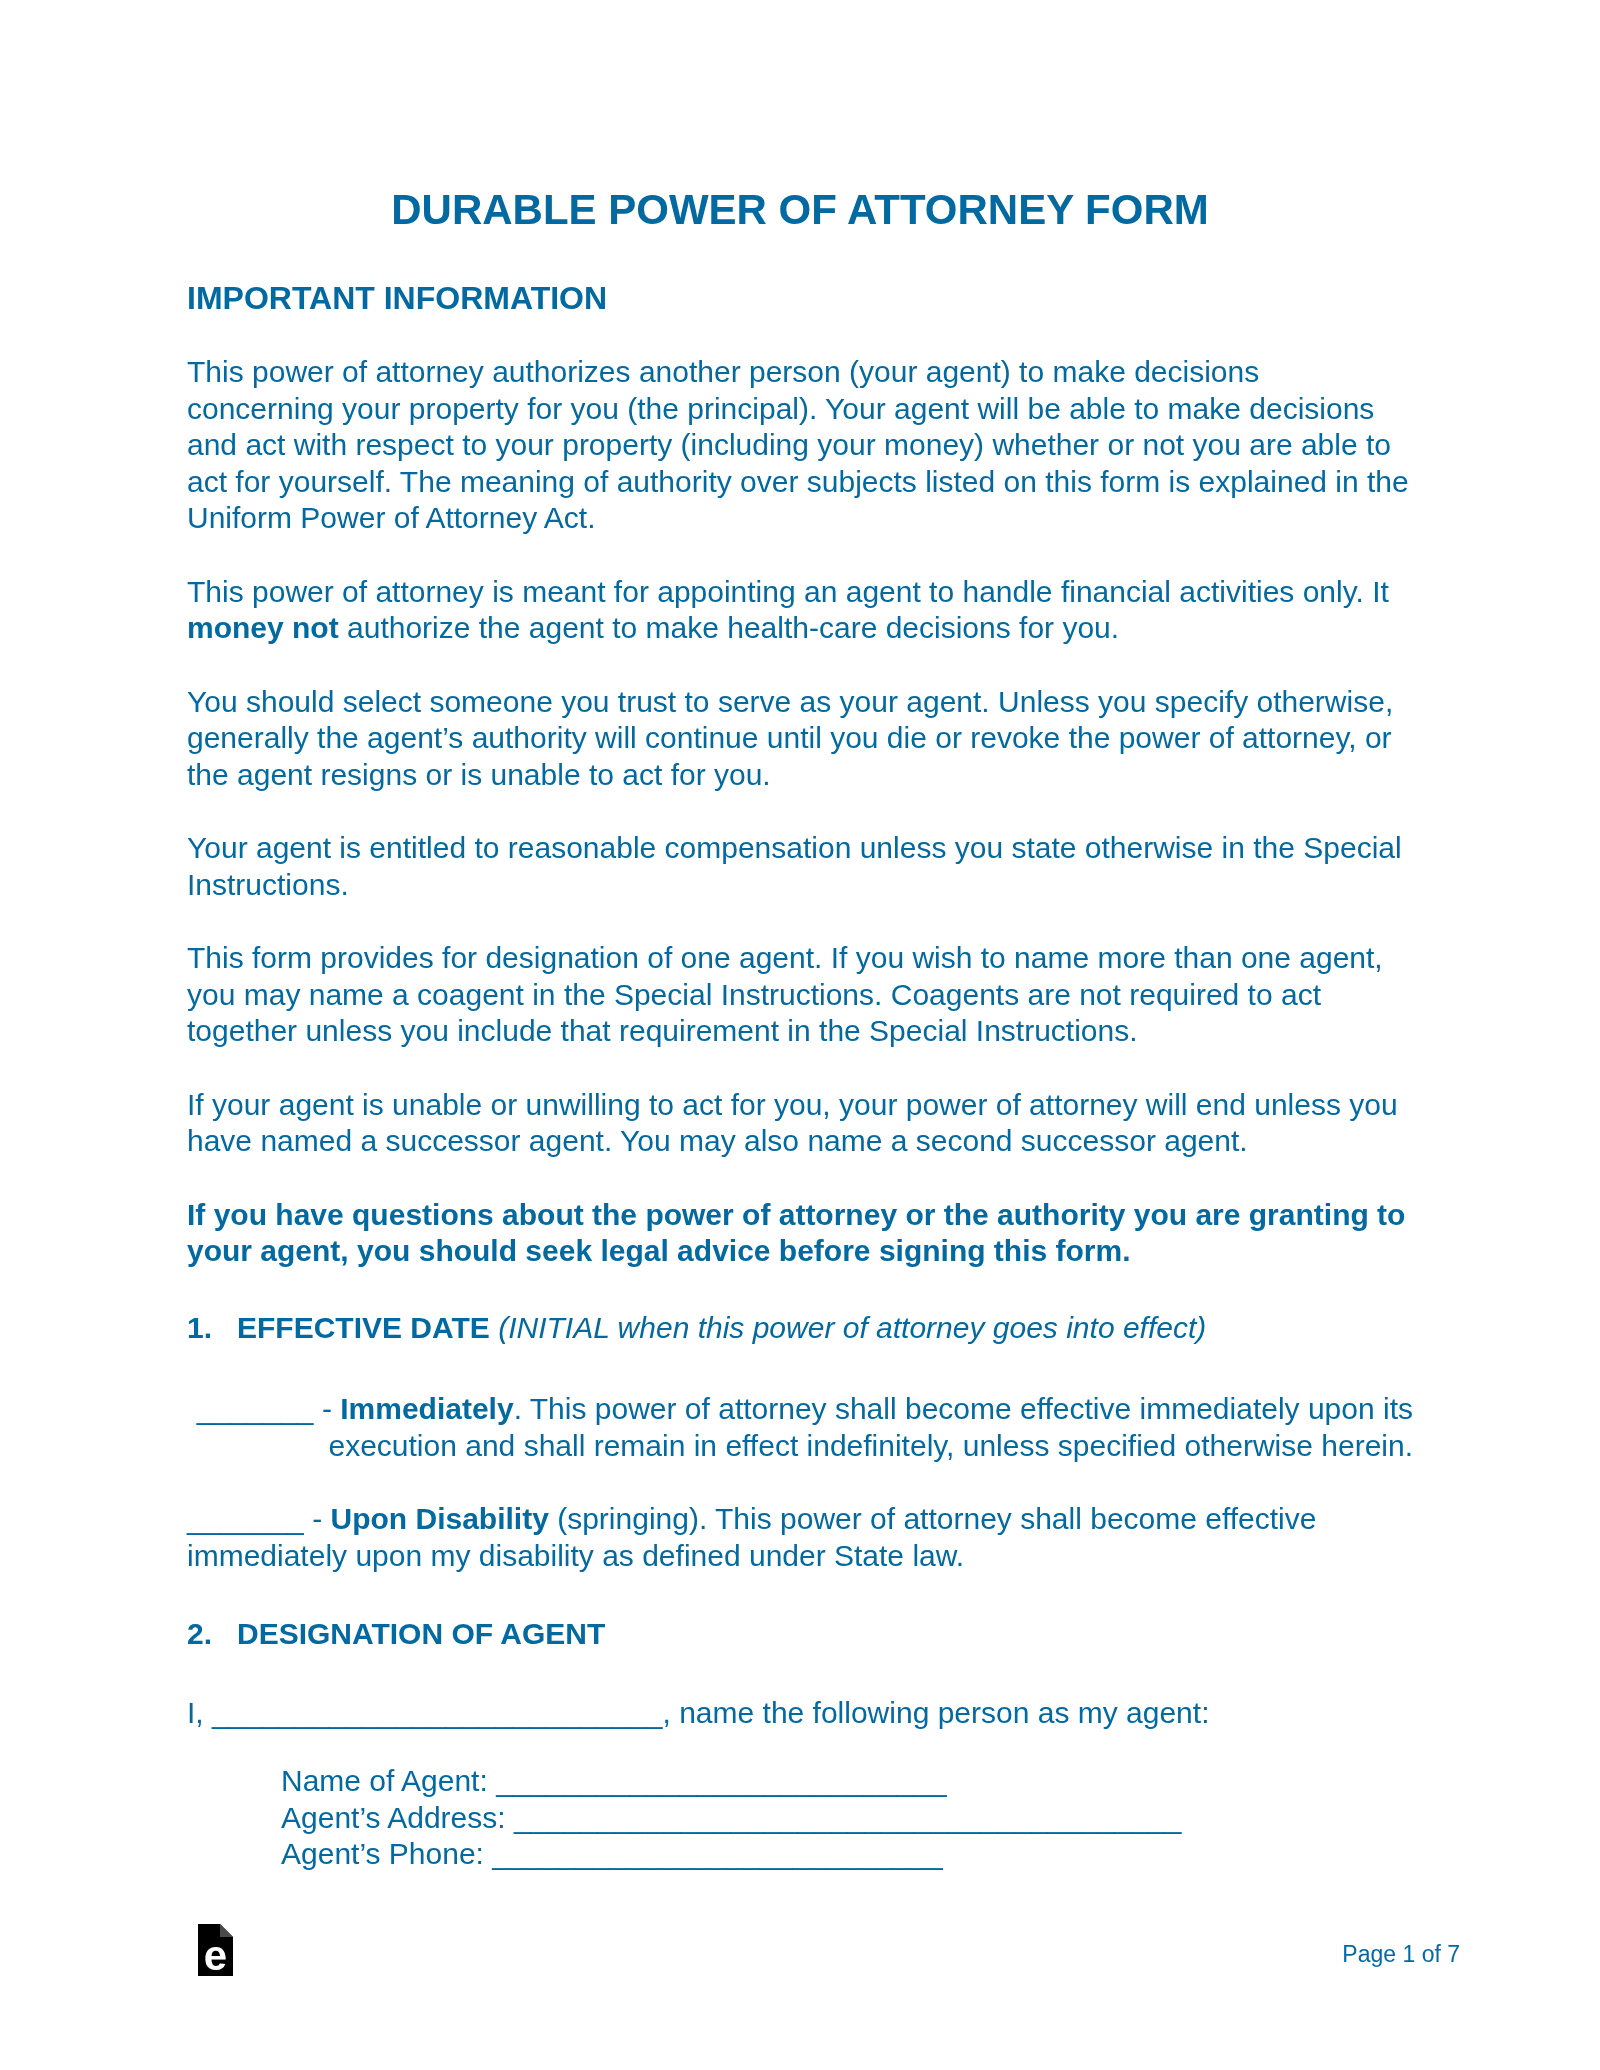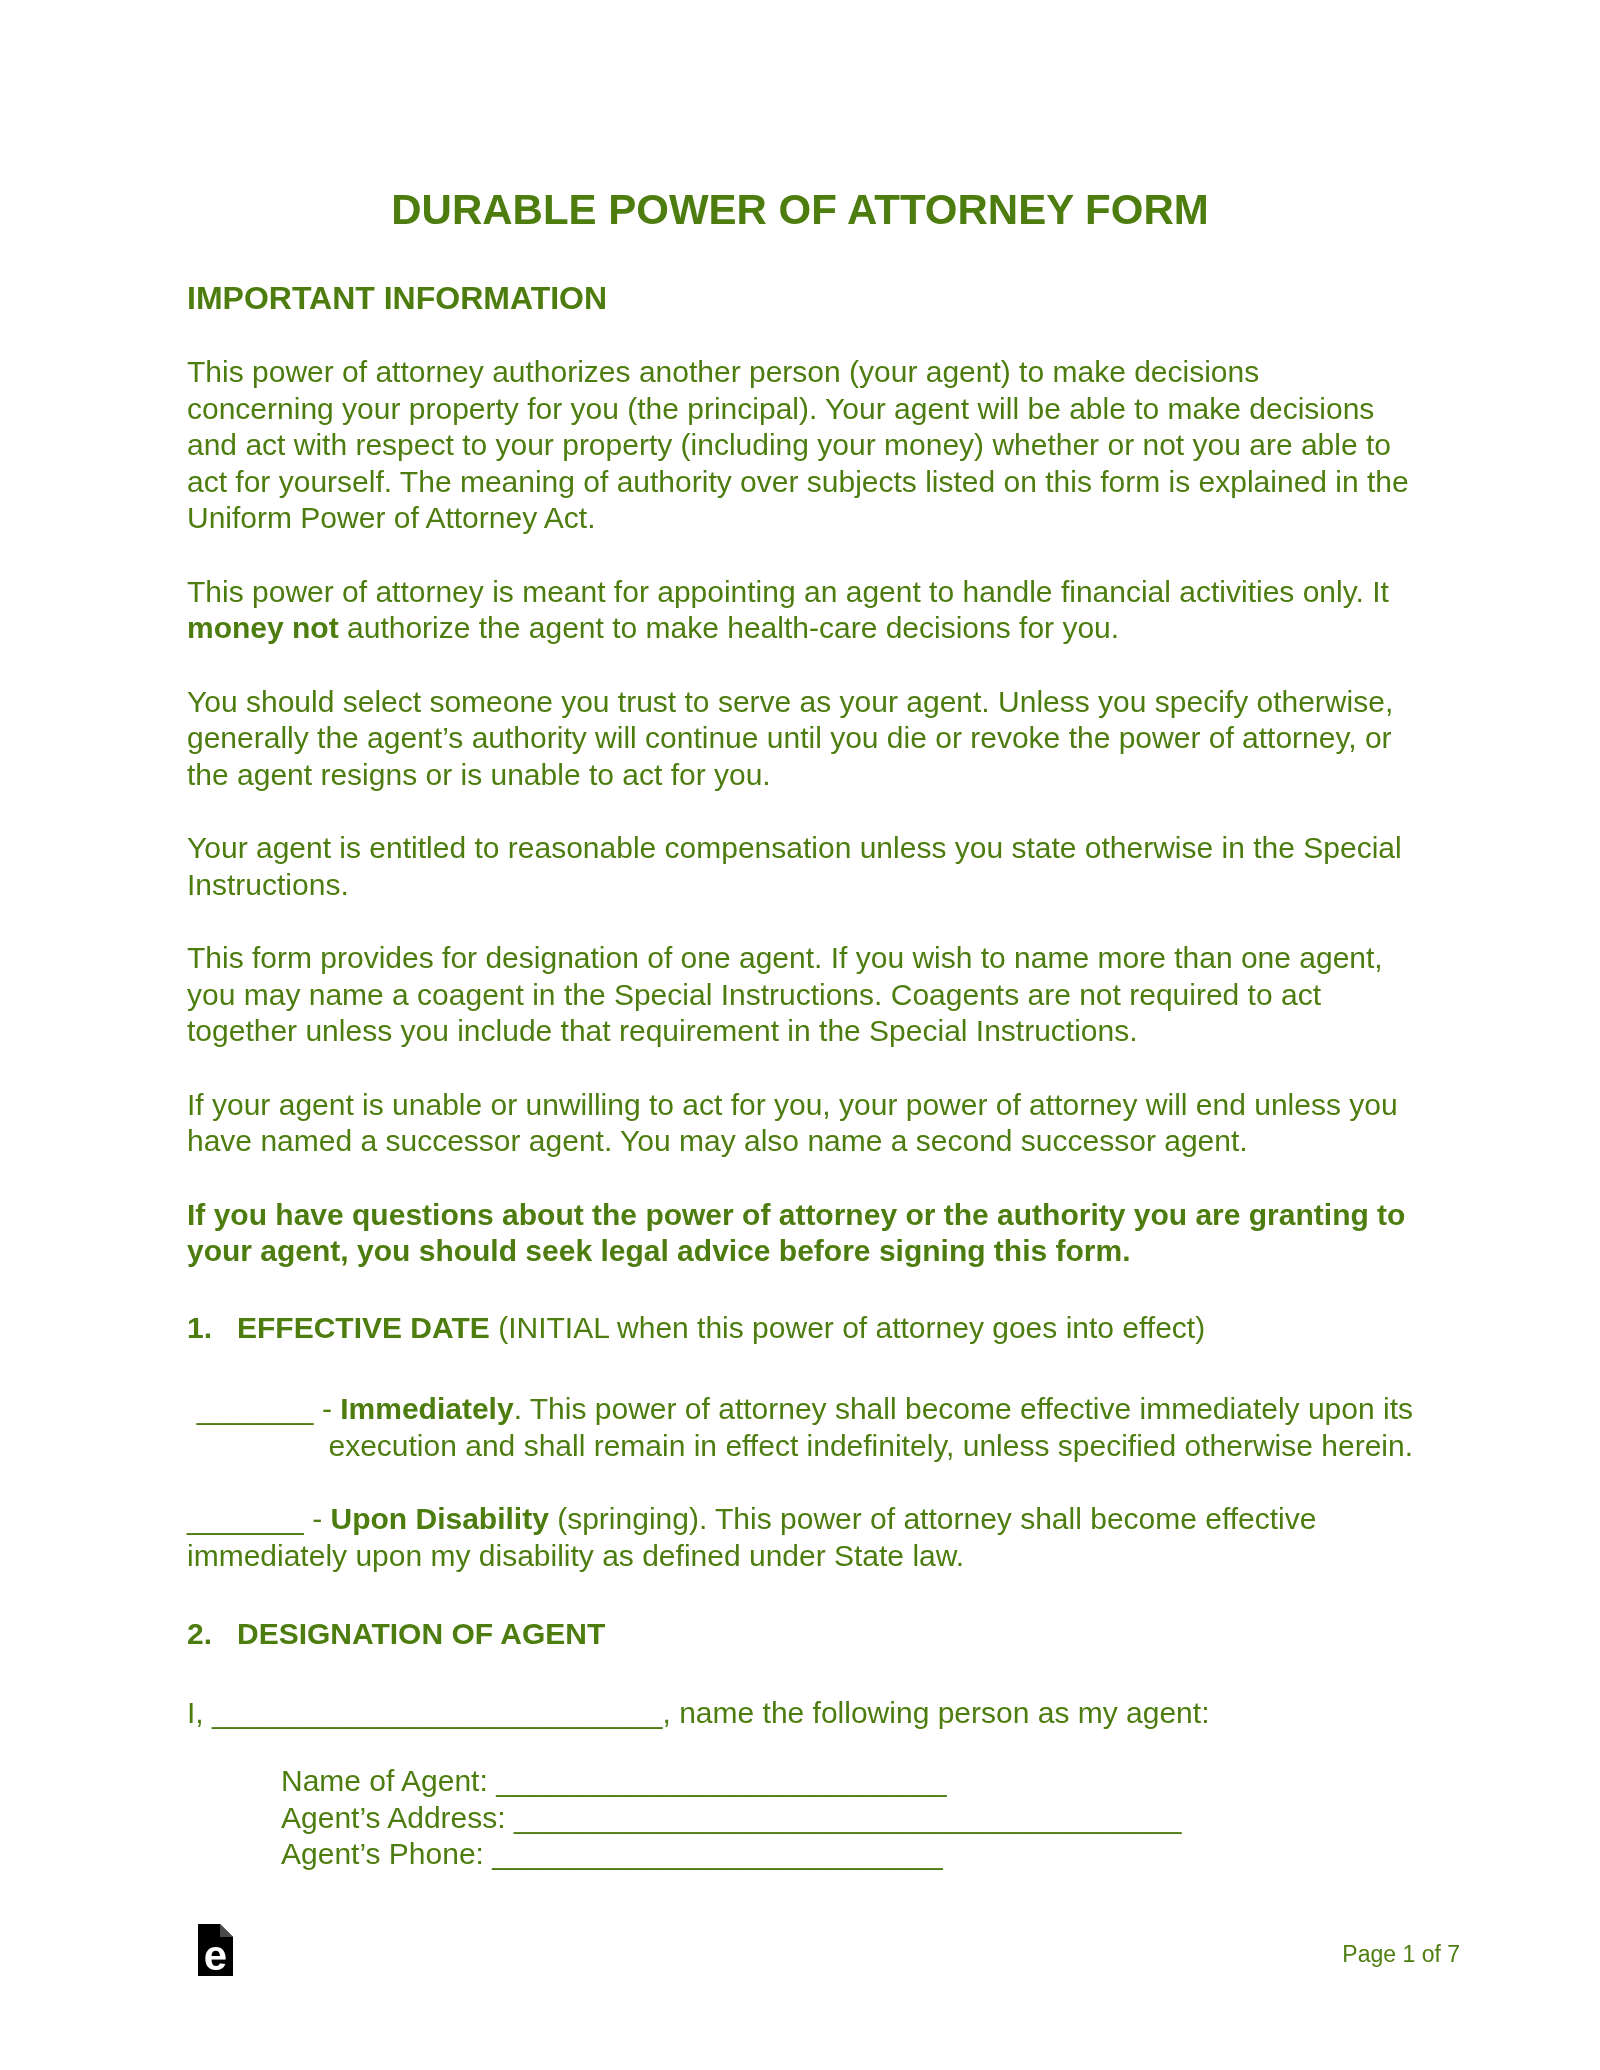--- a/index.html
+++ b/index.html
@@ -2,21 +2,21 @@
 <html><head>
 <meta charset="utf-8">
 <style>
   * { box-sizing: border-box; }
   html, body { margin: 0; padding: 0; background: #ffffff; }
   .page {
     position: relative;
     width: 1600px;
     height: 2070px;
     background: #ffffff;
-    color: #4d7c0f;
+    color: #0369a1;
     font-family: "Liberation Sans", "DejaVu Sans", sans-serif;
     font-size: 30px;
     line-height: 36.5px;
     overflow: hidden;
   }
   .content { padding: 0 187px; }
   .title {
     margin: 188px 0 0;
     font-size: 42px;
     line-height: 44px;
@@ -28,21 +28,21 @@
     font-size: 32px;
     line-height: 37px;
     font-weight: 700;
     text-align: left;
   }
   .para { margin: 37px 0 0; }
   .para.bold { font-weight: 700; }
   b { font-weight: 700; }
   .num-heading { margin: 40px 0 0; font-weight: 700; }
   .num-heading .num { display: inline-block; width: 50px; }
-  .num-heading .suffix { font-weight: 400; }
+  .num-heading .suffix { font-weight: 400; font-style: italic; }
   .opt-first { margin-top: 45px; text-align: right; }
   .sec2-heading { margin-top: 42px; }
   .agent-intro { margin-top: 42px; }
   .fields { margin: 32px 0 0 94px; }
   .blank { white-space: nowrap; }
   .footer-page {
     position: absolute;
     top: 1938px;
     right: 140px;
     font-size: 23px;

